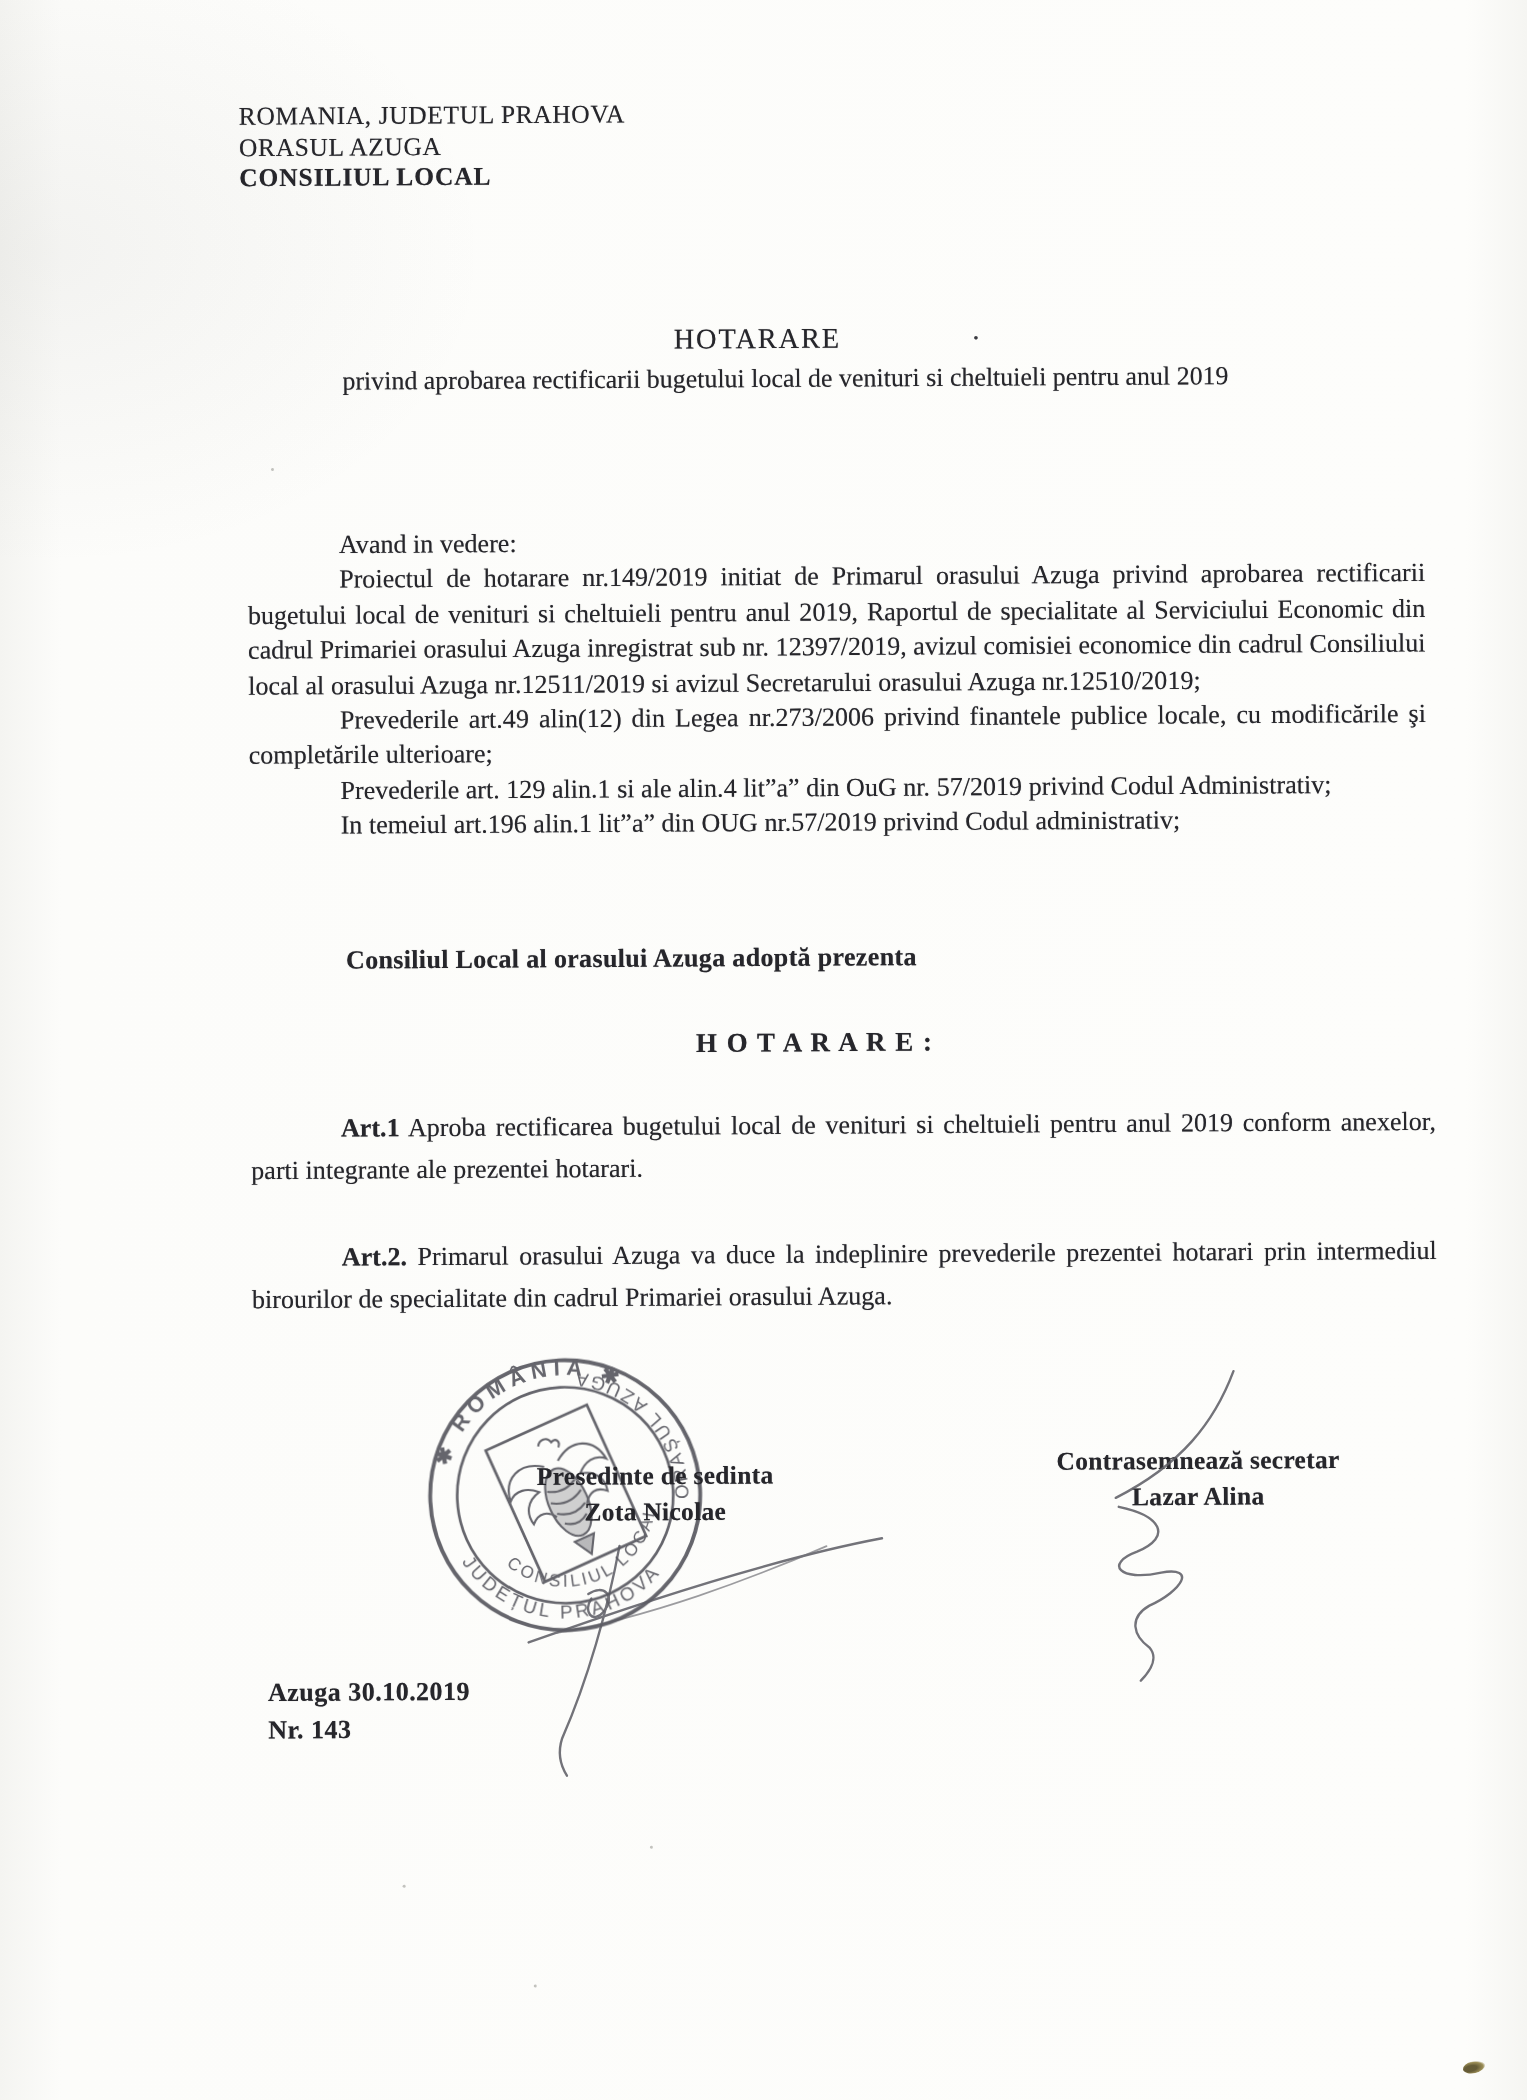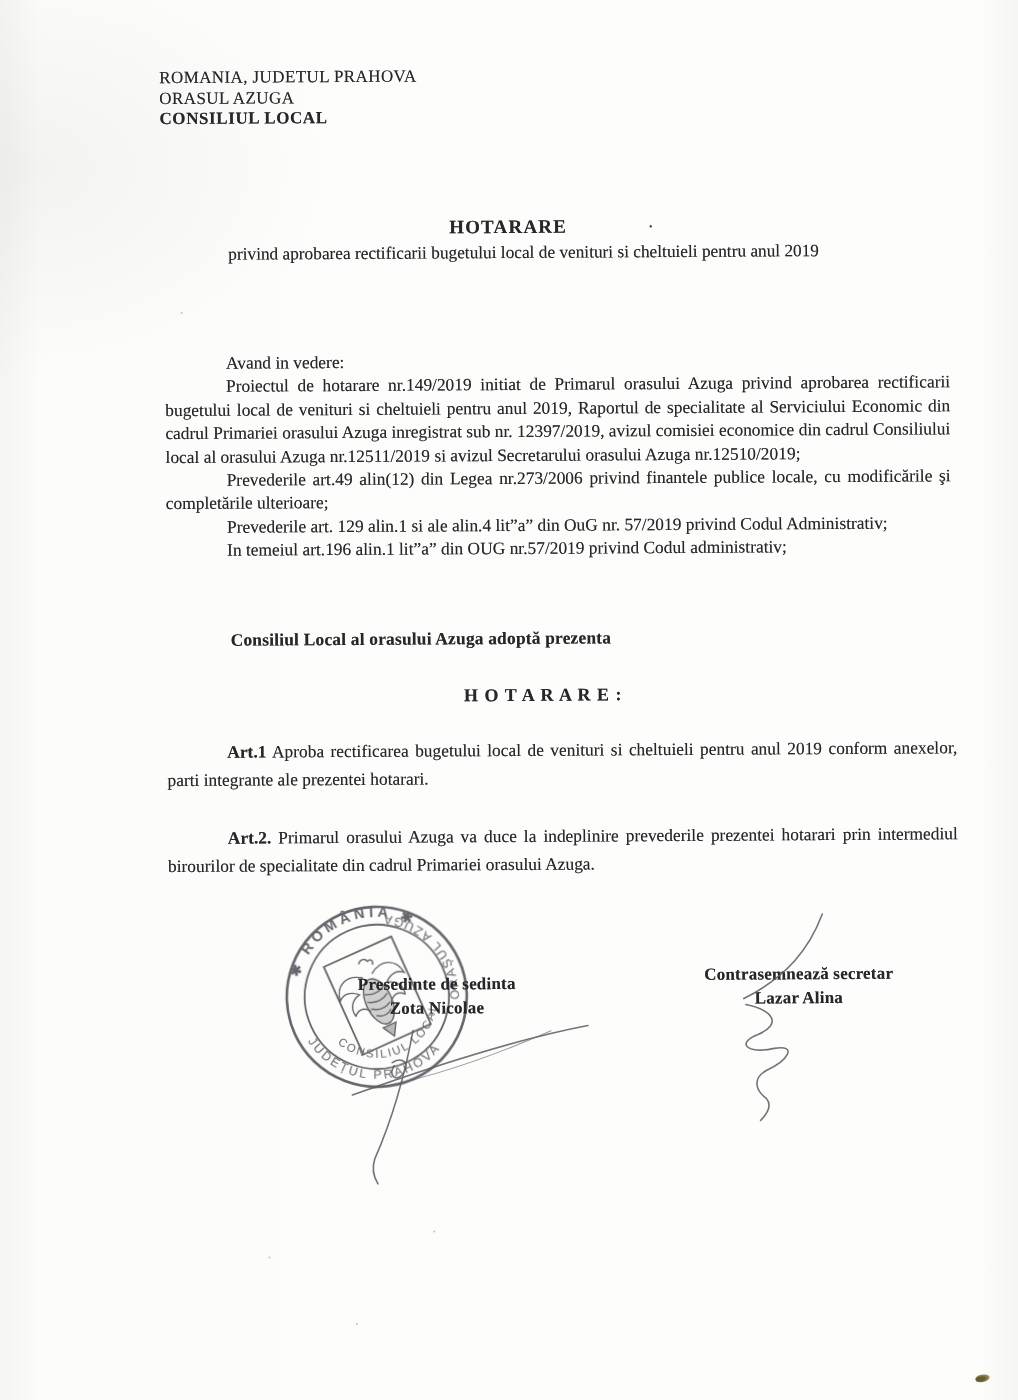--- a/index.html
+++ b/index.html
@@ -8,21 +8,21 @@
     background:
       radial-gradient(ellipse 420px 300px at 3% 12%, rgba(120,120,115,.07), transparent 70%),
       linear-gradient(90deg,#f4f4f1 0%,#fcfcfa 4%,#fdfdfb 96%,#f5f5f2 100%);
     font-family:"Liberation Serif", serif;
     color:#26262b;
   }
   .tilt{position:absolute;inset:0;transform:rotate(-0.35deg);}
   .ink{text-shadow:0 0 .5px rgba(32,32,38,.5);}
   .letterhead{position:absolute;left:163px;top:66px;font-size:17px;line-height:20.5px;letter-spacing:.4px;}
   .letterhead .lh-bold{font-weight:bold;letter-spacing:.6px;}
-  .doc-title{position:absolute;left:452px;top:216px;font-size:19px;font-weight:bold;letter-spacing:1.2px;text-align:right;}
+  .doc-title{position:absolute;left:452px;top:216px;font-size:19px;font-weight:normal;letter-spacing:1.2px;text-align:right;}
   .title-dot{position:absolute;left:651px;top:219px;font-size:15px;font-weight:bold;color:#3a3a40;}
   .doc-subtitle{position:absolute;left:231px;top:243px;font-size:17.3px;white-space:nowrap;}
   .preamble{position:absolute;left:167px;top:350px;width:785px;font-size:17.4px;line-height:23.4px;text-align:justify;}
   .preamble p{margin:0;text-indent:61px;}
   .adoption{position:absolute;left:231px;top:628px;font-size:17.4px;font-weight:bold;letter-spacing:.2px;}
   .decision-heading{position:absolute;left:464px;top:685px;font-size:18px;font-weight:bold;letter-spacing:1px;}
   .article{position:absolute;left:167px;width:790px;font-size:17.4px;line-height:28px;text-align:justify;text-indent:60px;}
   .article .art-label{font-weight:bold;}
   #article-1{top:736px;}
   #article-2{top:822px;}
@@ -126,20 +126,24 @@
           <path d="M390,1062 C400,1055 409,1063 400,1074 C393,1082 386,1074 392,1065"></path>
           <path d="M411,1030 C403,1072 389,1120 372,1158 C369,1167 370,1175 375,1183"></path>
         </g>
         <g>
           <path d="M821,916 C808,950 786,978 742,1000"></path>
           <path d="M744,1006 C772,1012 780,1026 756,1036 C734,1044 744,1056 772,1050 C796,1046 786,1062 764,1072 C750,1080 753,1092 764,1100 C769,1106 766,1114 758,1122"></path>
         </g>
       </g>
     </svg>
 
+    <div class="footer ink">
+      <div>Azuga 30.10.2019</div>
+      <div>Nr. 143</div>
+    </div>
 
     <div class="speck" id="speck-main"></div>
     <div class="dust" style="left:265px;top:1255px;"></div>
     <div class="dust" style="left:352px;top:1322px;"></div>
     <div class="dust" style="left:183px;top:310px;"></div>
     <div class="dust" style="left:430px;top:1230px;"></div>
   </div>
 </div>
 
 </body></html>

